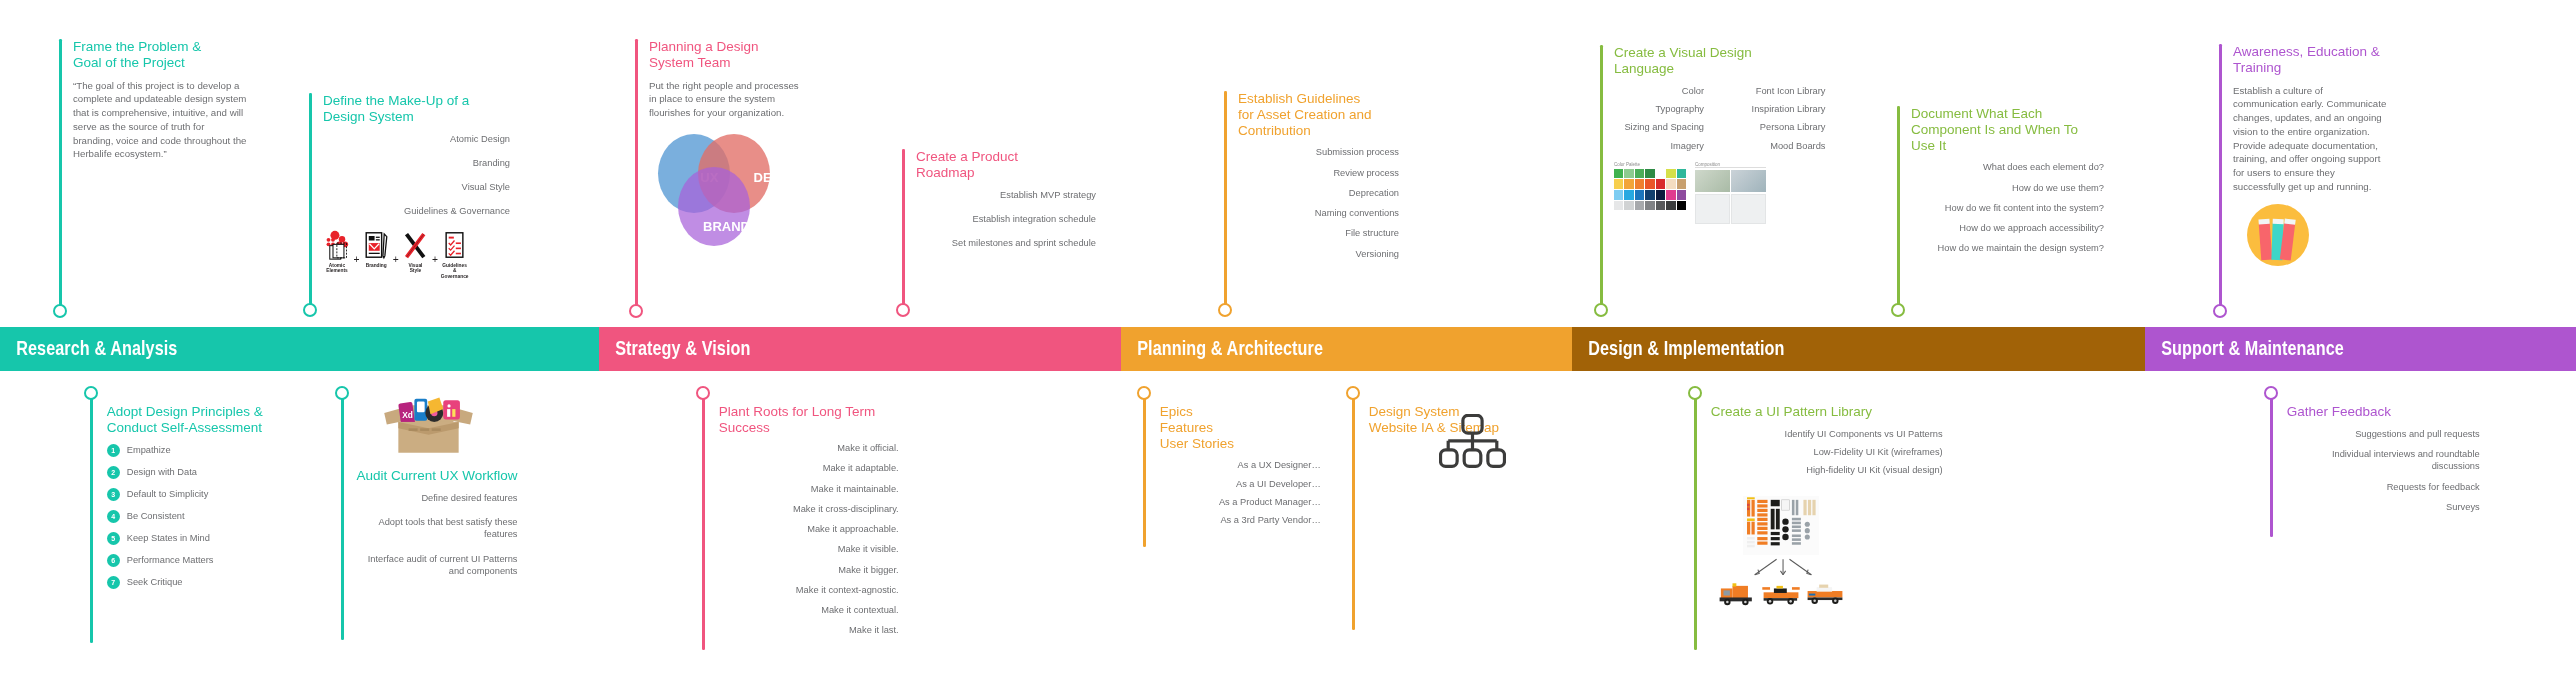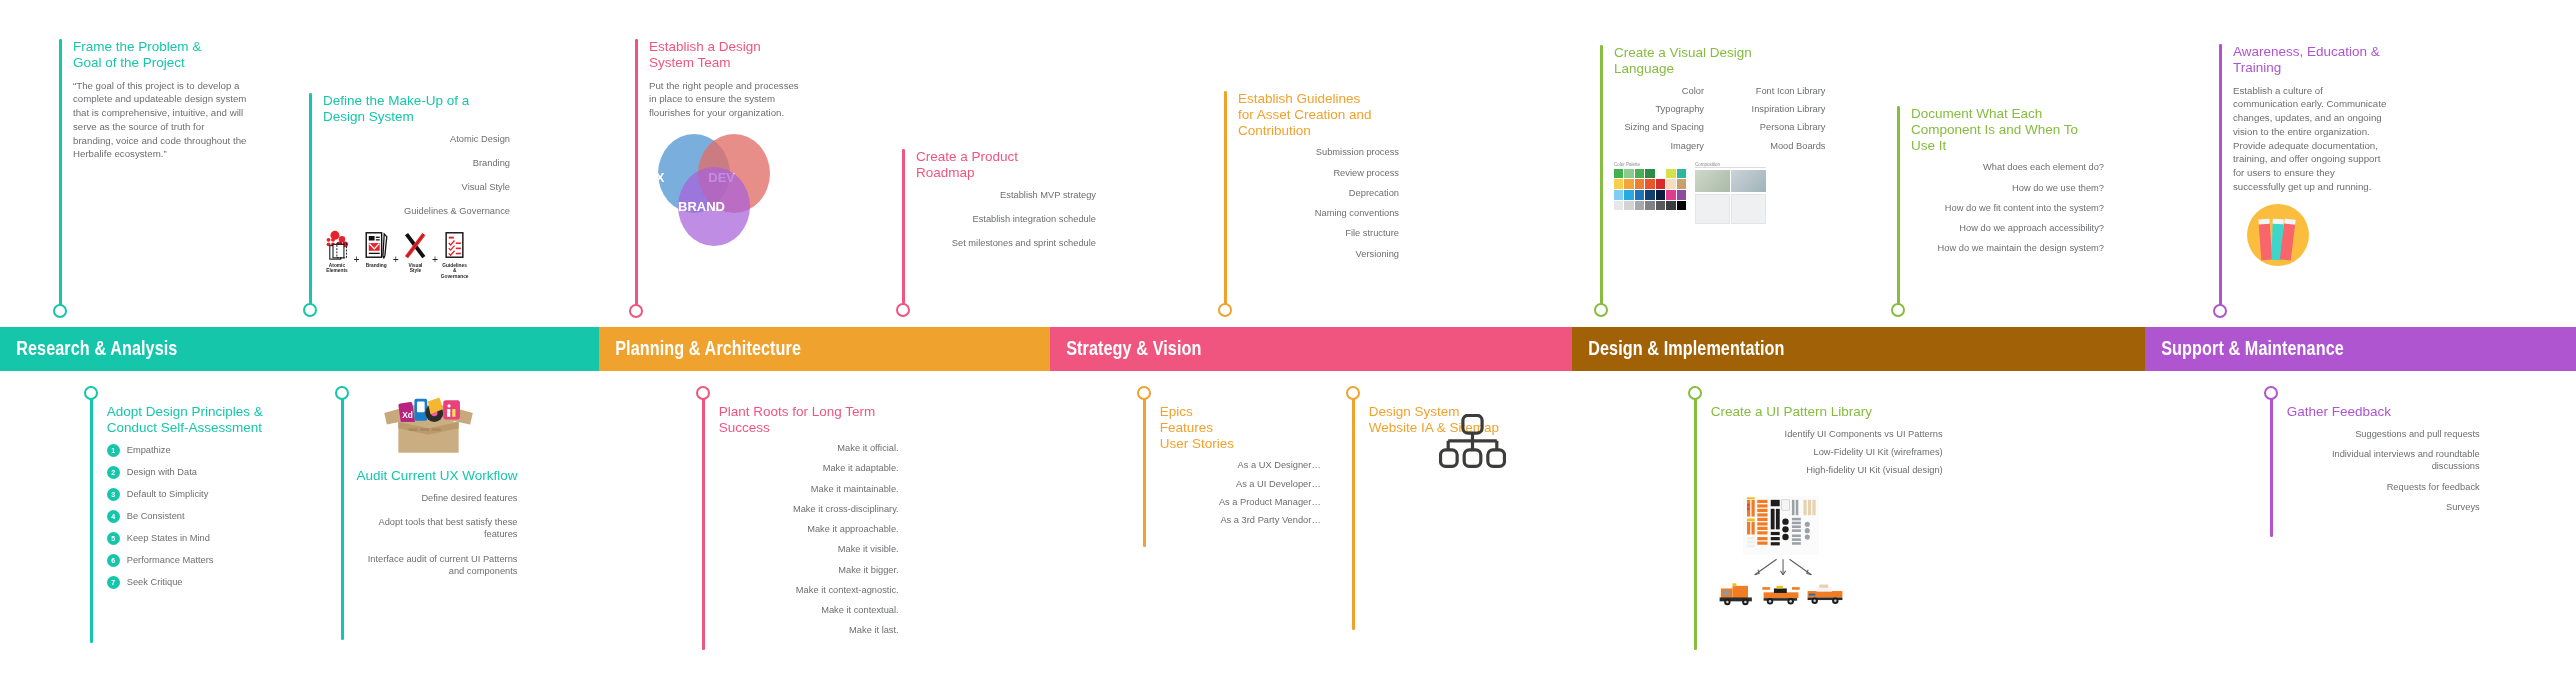--- a/index.html
+++ b/index.html
@@ -52,29 +52,29 @@
   }
   .numlabel { color: #6d6e71; font-size: 9.3px; }
 
   
   .twocol { display: flex; gap: 24.5px; }
 
   
   .venn { position: relative; width: 129px; height: 113px; }
   .venn span {
     position: absolute; width: 72px; height: 79px; border-radius: 50%;
-    display: flex; align-items: center; justify-content: flex-start;
+    display: flex; align-items: center; justify-content: flex-end;
     color: #fff; font-weight: bold; font-size: 13px;
   }
   .venn .ux    { left: 0;   top: 0;  background: rgba(84,153,212,.78); }
   .venn .dev   { left: 40px; top: 0;  background: rgba(226,110,102,.78); }
   .venn .brand { left: 20px; top: 33px; background: rgba(168,97,217,.72); }
   .venn .ux b    { position: relative; left: -11.6px; top: 3.9px; }
   .venn .dev b   { position: relative; left: 10.3px; top: 3.9px; }
-  .venn .brand b { position: relative; top: 0; }
+  .venn .brand b { position: relative; top: 20px; }
 
   
   .sitemap { width: 64px; height: 53px; }
 
   
   .books { width: 62px; height: 62px; border-radius: 50%; background: #fbbd3e; position: relative; overflow: hidden; }
   .book { position: absolute; bottom: 6.4px; width: 11px; height: 37px; }
   .b1 { left: 13px; background: #f8656b; transform: rotate(-4deg); }
   .b2 { left: 24.5px; background: #3ed6c8; transform: rotate(2deg); }
   .b3 { left: 35px; background: #f8656b; transform: rotate(7deg); }
@@ -108,25 +108,25 @@
 </style>
 </head>
 <body>
 
 <div id="board">
 
   <div class="phase-bar">
     <div class="phase" style="width:599px;background:#16c6ab">
       <span class="phase-label">Research &amp; Analysis</span>
     </div>
+    <div class="phase" style="width:522px;background:#f0557f">
+      <span class="phase-label">Strategy &amp; Vision</span>
+    </div>
     <div class="phase" style="width:451px;background:#f0a22e">
       <span class="phase-label">Planning &amp; Architecture</span>
-    </div>
-    <div class="phase" style="width:522px;background:#f0557f">
-      <span class="phase-label">Strategy &amp; Vision</span>
     </div>
     <div class="phase" style="width:573px;background:#a16207">
       <span class="phase-label">Design &amp; Implementation</span>
     </div>
     <div class="phase" style="width:431px;background:#ae55cf">
       <span class="phase-label">Support &amp; Maintenance</span>
     </div>
   </div>
 
   <div class="node" style="left:59px;top:39px;color:#16c6ab">
@@ -217,21 +217,21 @@
 &amp; Governance</div>
         </div>
       </div>
     </div>
   </div>
 
   <div class="node" style="left:635px;top:39px;color:#f0557f">
     <div class="stem" style="top:0;left:0;height:272px;background:#f0557f"></div>
     <div class="dot" style="top:265px;"></div>
     <div class="node-body" style="width:180px">
-      <div class="node-title" style="color:#f0557f">Establish a Design
+      <div class="node-title" style="color:#f0557f">Planning a Design
 System Team</div>
       <div class="node-desc" style="width:158px">Put the right people and processes in place to ensure the system flourishes for your organization.</div>
       <div class="venn" style="margin-top:14px;margin-left:9px">
         <span class="ux">
             <b>UX</b>
           </span>
         <span class="dev">
             <b>DEV</b>
           </span>
         <span class="brand">

